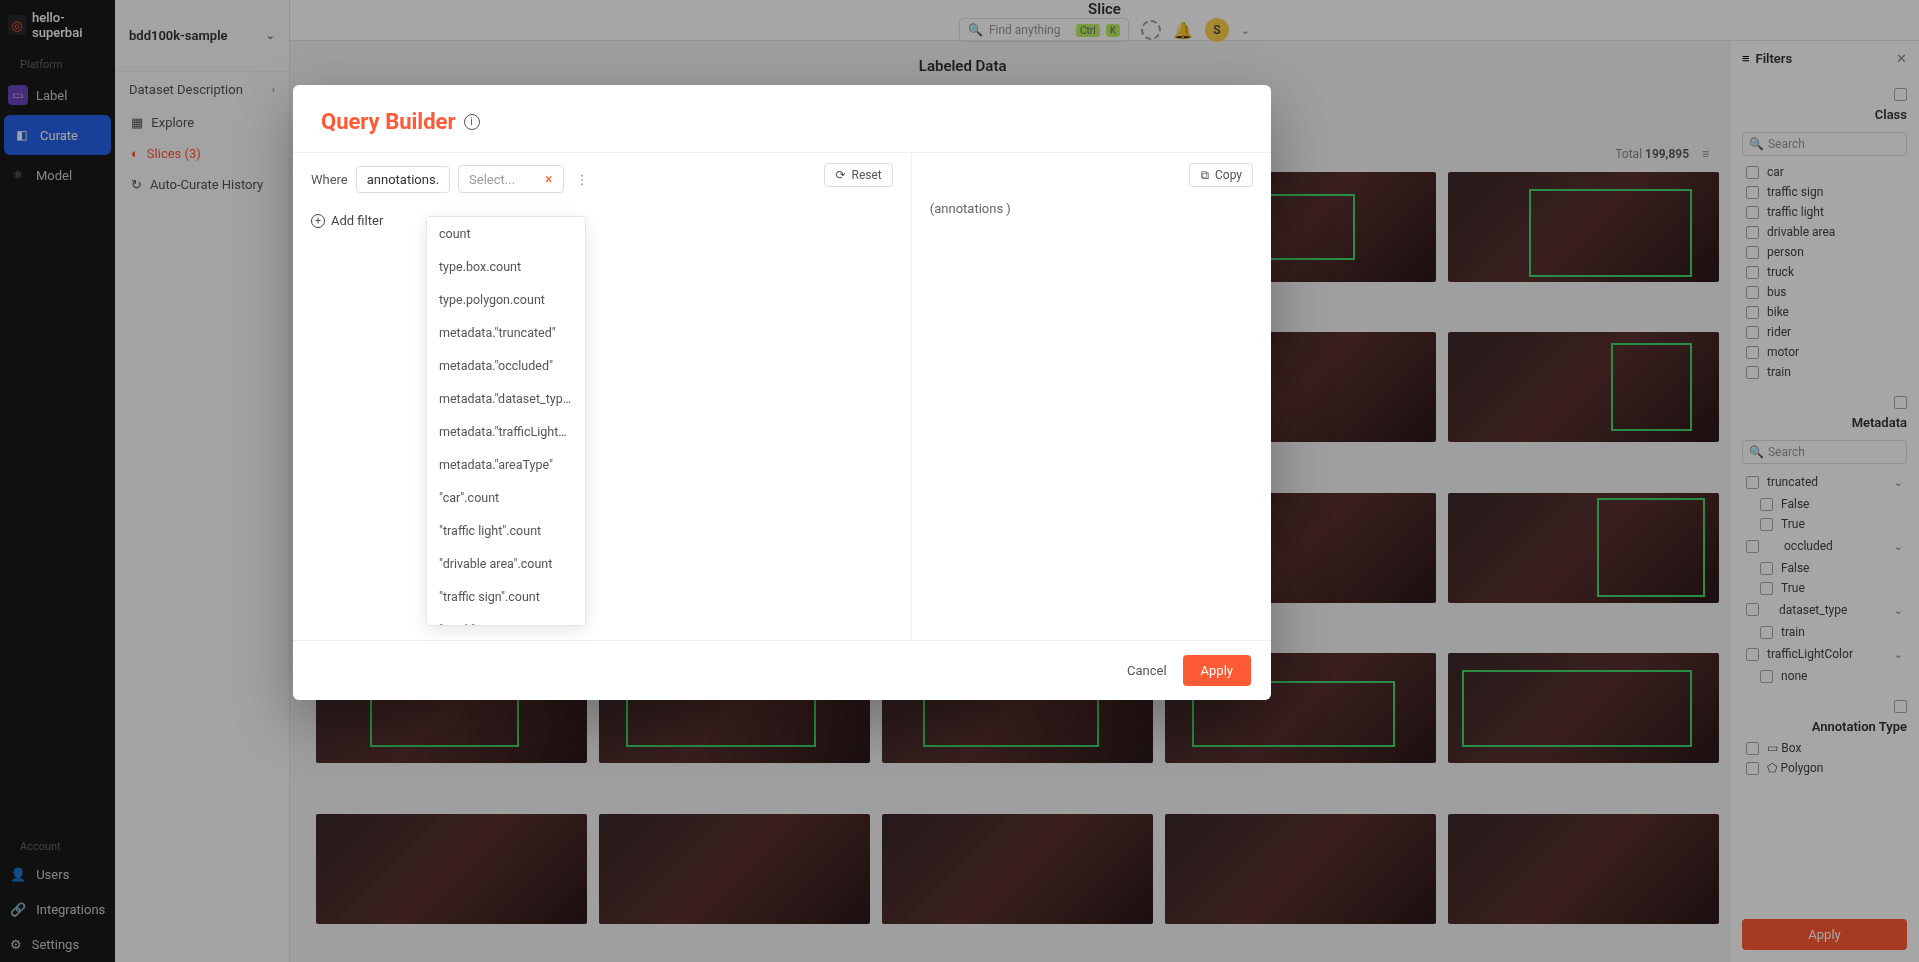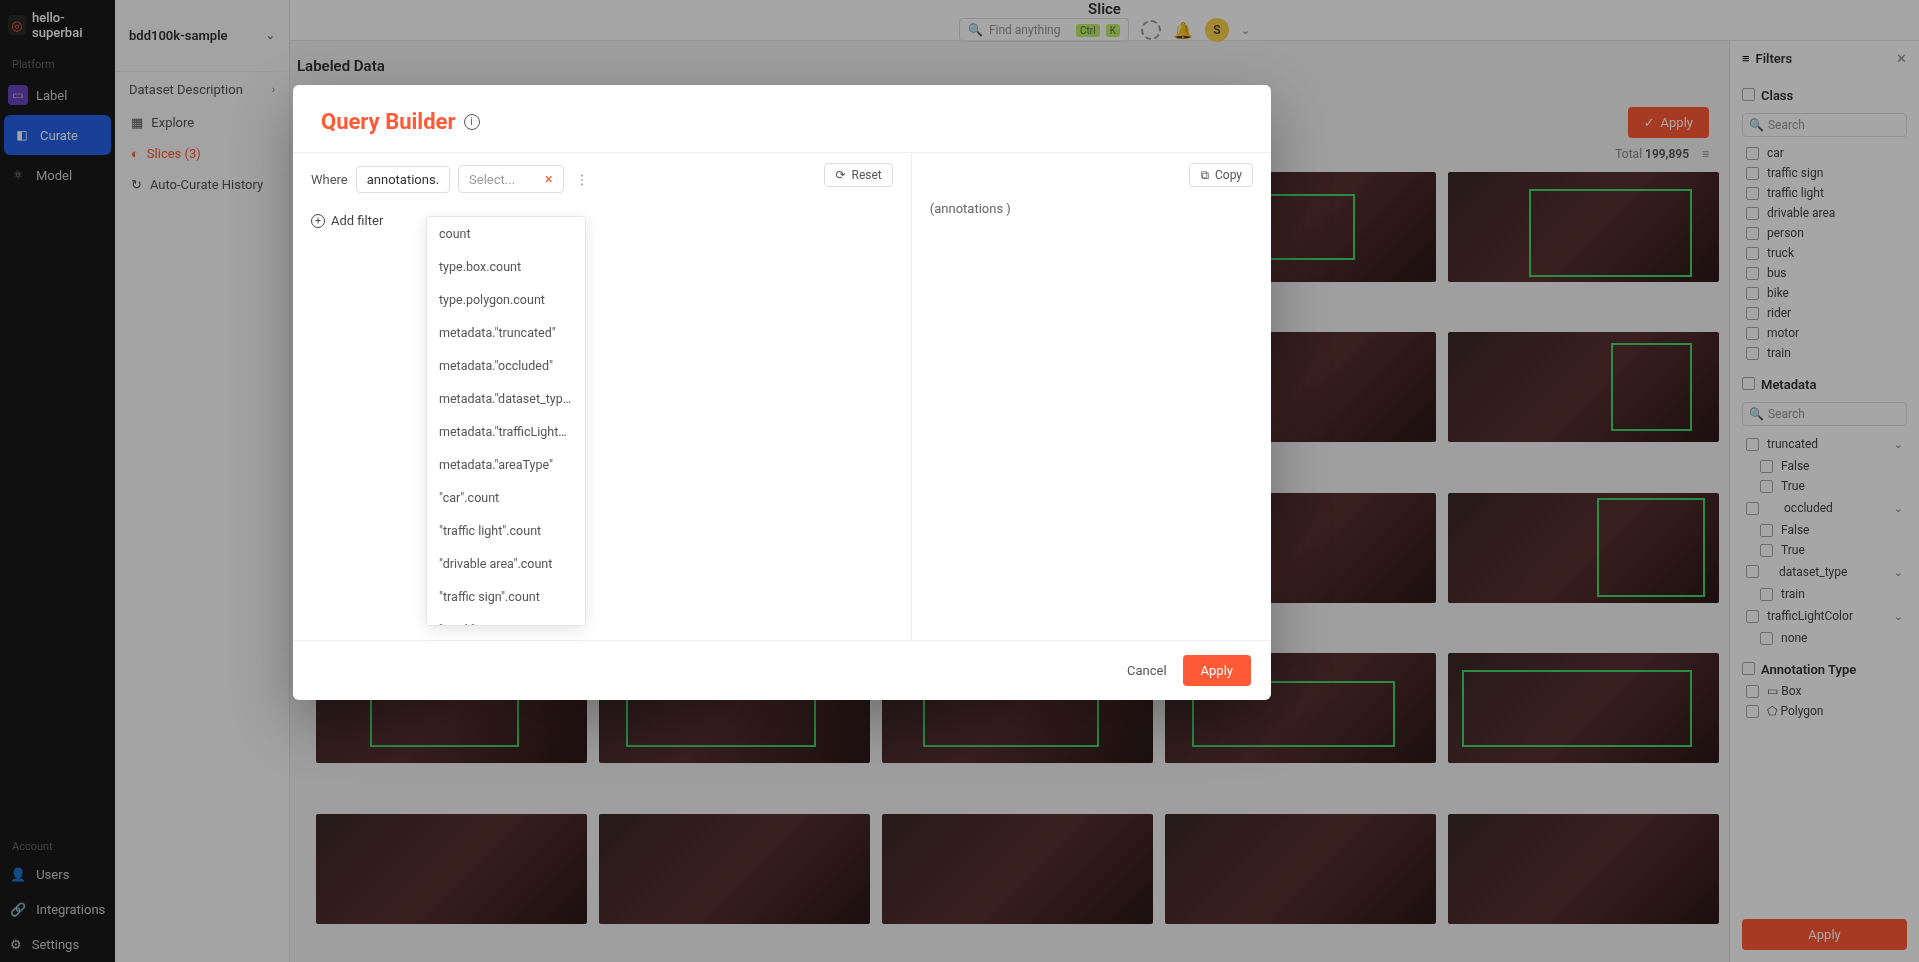--- a/index.html
+++ b/index.html
@@ -2,21 +2,21 @@
 <html><head>
 <meta charset="utf-8">
 <style>
 * { margin: 0; padding: 0; box-sizing: border-box; font-family: -apple-system, BlinkMacSystemFont, "Segoe UI", Roboto, sans-serif; }
 body { width: 1919px; height: 962px; background: #f5f5f5; overflow: hidden; position: relative; }
 
 
 .sidebar-dark { position: absolute; left: 0; top: 0; width: 115px; height: 100%; background: #1a1a1a; color: #999; display: flex; flex-direction: column; font-size: 13px; }
 .org-header { display: flex; align-items: center; padding: 10px 8px; gap: 6px; color: #fff; font-weight: 500; font-size: 13px; }
 .org-logo { width: 20px; height: 20px; border-radius: 4px; background: #2a2a2a; display: flex; align-items: center; justify-content: center; color: #ff5a36; }
-.section-label { padding: 8px 12px 4px; font-size: 11px; color: #666; }
+.section-label { padding: 8px 20px 4px; font-size: 11px; color: #666; }
 .nav-item { display: flex; align-items: center; gap: 8px; padding: 10px 8px; cursor: pointer; color: #ccc; }
 .nav-item.active { background: #2563eb; color: #fff; border-radius: 6px; margin: 0 4px; padding: 10px 8px; }
 .nav-icon { width: 20px; height: 20px; border-radius: 4px; display: flex; align-items: center; justify-content: center; font-size: 12px; }
 .nav-icon.label-i { background: #6b46c1; }
 .nav-icon.curate-i { background: #2563eb; }
 .nav-icon.model-i { background: transparent; color: #999; }
 .sidebar-dark .spacer { flex: 1; }
 .acct-item { display: flex; align-items: center; gap: 10px; padding: 10px 10px; color: #ccc; cursor: pointer; font-size: 13px; }
 
 
@@ -29,38 +29,38 @@
 
 .topbar { position: absolute; left: 290px; right: 0; top: 0; height: 41px; border-bottom: 1px solid #e5e5e5; display: flex; align-items: center; justify-content: space-between; padding: 0 16px; background: #fff; flex-direction: column; }
 .page-title { font-weight: 600; color: #333; font-size: 15px; }
 .topbar-right { display: flex; align-items: center; gap: 12px; }
 .search-box { display: flex; align-items: center; gap: 6px; border: 1px solid #ddd; border-radius: 4px; padding: 4px 8px; color: #999; font-size: 12px; width: 170px; }
 .kbd { background: #bef264; border-radius: 3px; padding: 1px 4px; font-size: 10px; color: #666; }
 .avatar { width: 24px; height: 24px; border-radius: 50%; background: #fcd34d; display: flex; align-items: center; justify-content: center; font-size: 12px; font-weight: 600; color: #444; }
 .spin-icon { width: 20px; height: 20px; border: 2px dashed #999; border-radius: 50%; }
 
 
-.main-hdr { position: absolute; left: 277px; top: 41px; right: 190px; height: 90px; padding: 16px 20px; display: flex; justify-content: space-between; align-items:flex-start;gap:20px; }
+.main-hdr { position: absolute; left: 308px; top: 41px; right: 190px; height: 90px; padding: 16px 20px; display: flex; justify-content: center; align-items:flex-start;gap:20px; }
 .labeled-title { font-weight: 600; color: #333; font-size: 15px; }
 .labeled-sub { color: #888; font-size: 12px; margin-top: 15px; }
 .apply-btn-top { background: #ff5a36; color: #fff; border: none; border-radius: 4px; padding: 8px 16px; font-size: 13px; display: flex; align-items: center; gap: 6px; cursor: pointer; margin-top: 50px;}
 .totals-row { position: absolute; left: 290px; top: 141px; right: 190px; padding: 6px 20px; font-size: 12px; color: #888; text-align: right; }
 .totals-row .num { font-weight: 600; color: #555; }
 
 
 .img-grid { position: absolute; left: 316px; top: 172px; right: 200px; bottom: 0; display: grid; grid-template-columns: repeat(5, 1fr); gap: 12px; overflow: hidden; }
 .img-cell { background: linear-gradient(135deg, #3a2828, #5a3030, #2a1818); border-radius: 2px; position: relative; height: 110px; }
 .img-cell .ann-box { position: absolute; border: 2px solid #3fd96b; }
 
 
 .filter-panel { position: absolute; right: 0; top: 41px; width: 190px; bottom: 0; background: #fff; border-left: 1px solid #e5e5e5; padding: 10px 12px; font-size: 13px; overflow: hidden; }
 .fp-title-row { display: flex; justify-content: space-between; align-items: center; padding-bottom: 8px; }
 .fp-title { font-weight: 600; color: #333; }
 .fp-section { margin-top: 10px; }
-.fp-sec-hdr { display: flex; align-items: flex-start; gap: 6px; font-weight: 600; color: #333; padding: 4px 0; }
+.fp-sec-hdr { display: flex; align-items: flex-end; gap: 6px; font-weight: 600; color: #333; padding: 4px 0; flex-direction: column; }
 .chk { width: 13px; height: 13px; border: 1.5px solid #aaa; border-radius: 2px; display: inline-block; }
 .fp-search { display: flex; align-items: center; gap: 4px; border: 1px solid #ddd; border-radius: 4px; padding: 4px 6px; margin: 6px 0; color: #999; font-size: 12px; }
 .fp-item { display: flex; align-items: center; gap: 8px; padding: 3px 0 3px 4px; color: #444; font-size: 12px; cursor: pointer; }
 .fp-item.sub { padding-left: 18px; }
 .fp-meta-hdr { display: flex; justify-content: space-between; align-items: center; padding: 5px 4px; font-size: 12px; color: #444; }
 .apply-bottom { position: absolute; bottom: 12px; left: 12px; right: 12px; background: #ff5a36; color: #fff; border: none; border-radius: 4px; padding: 8px; font-size: 13px; cursor: pointer; }
 
 
 .dim { position: absolute; inset: 0; background: rgba(0,0,0,0.35); }
 

